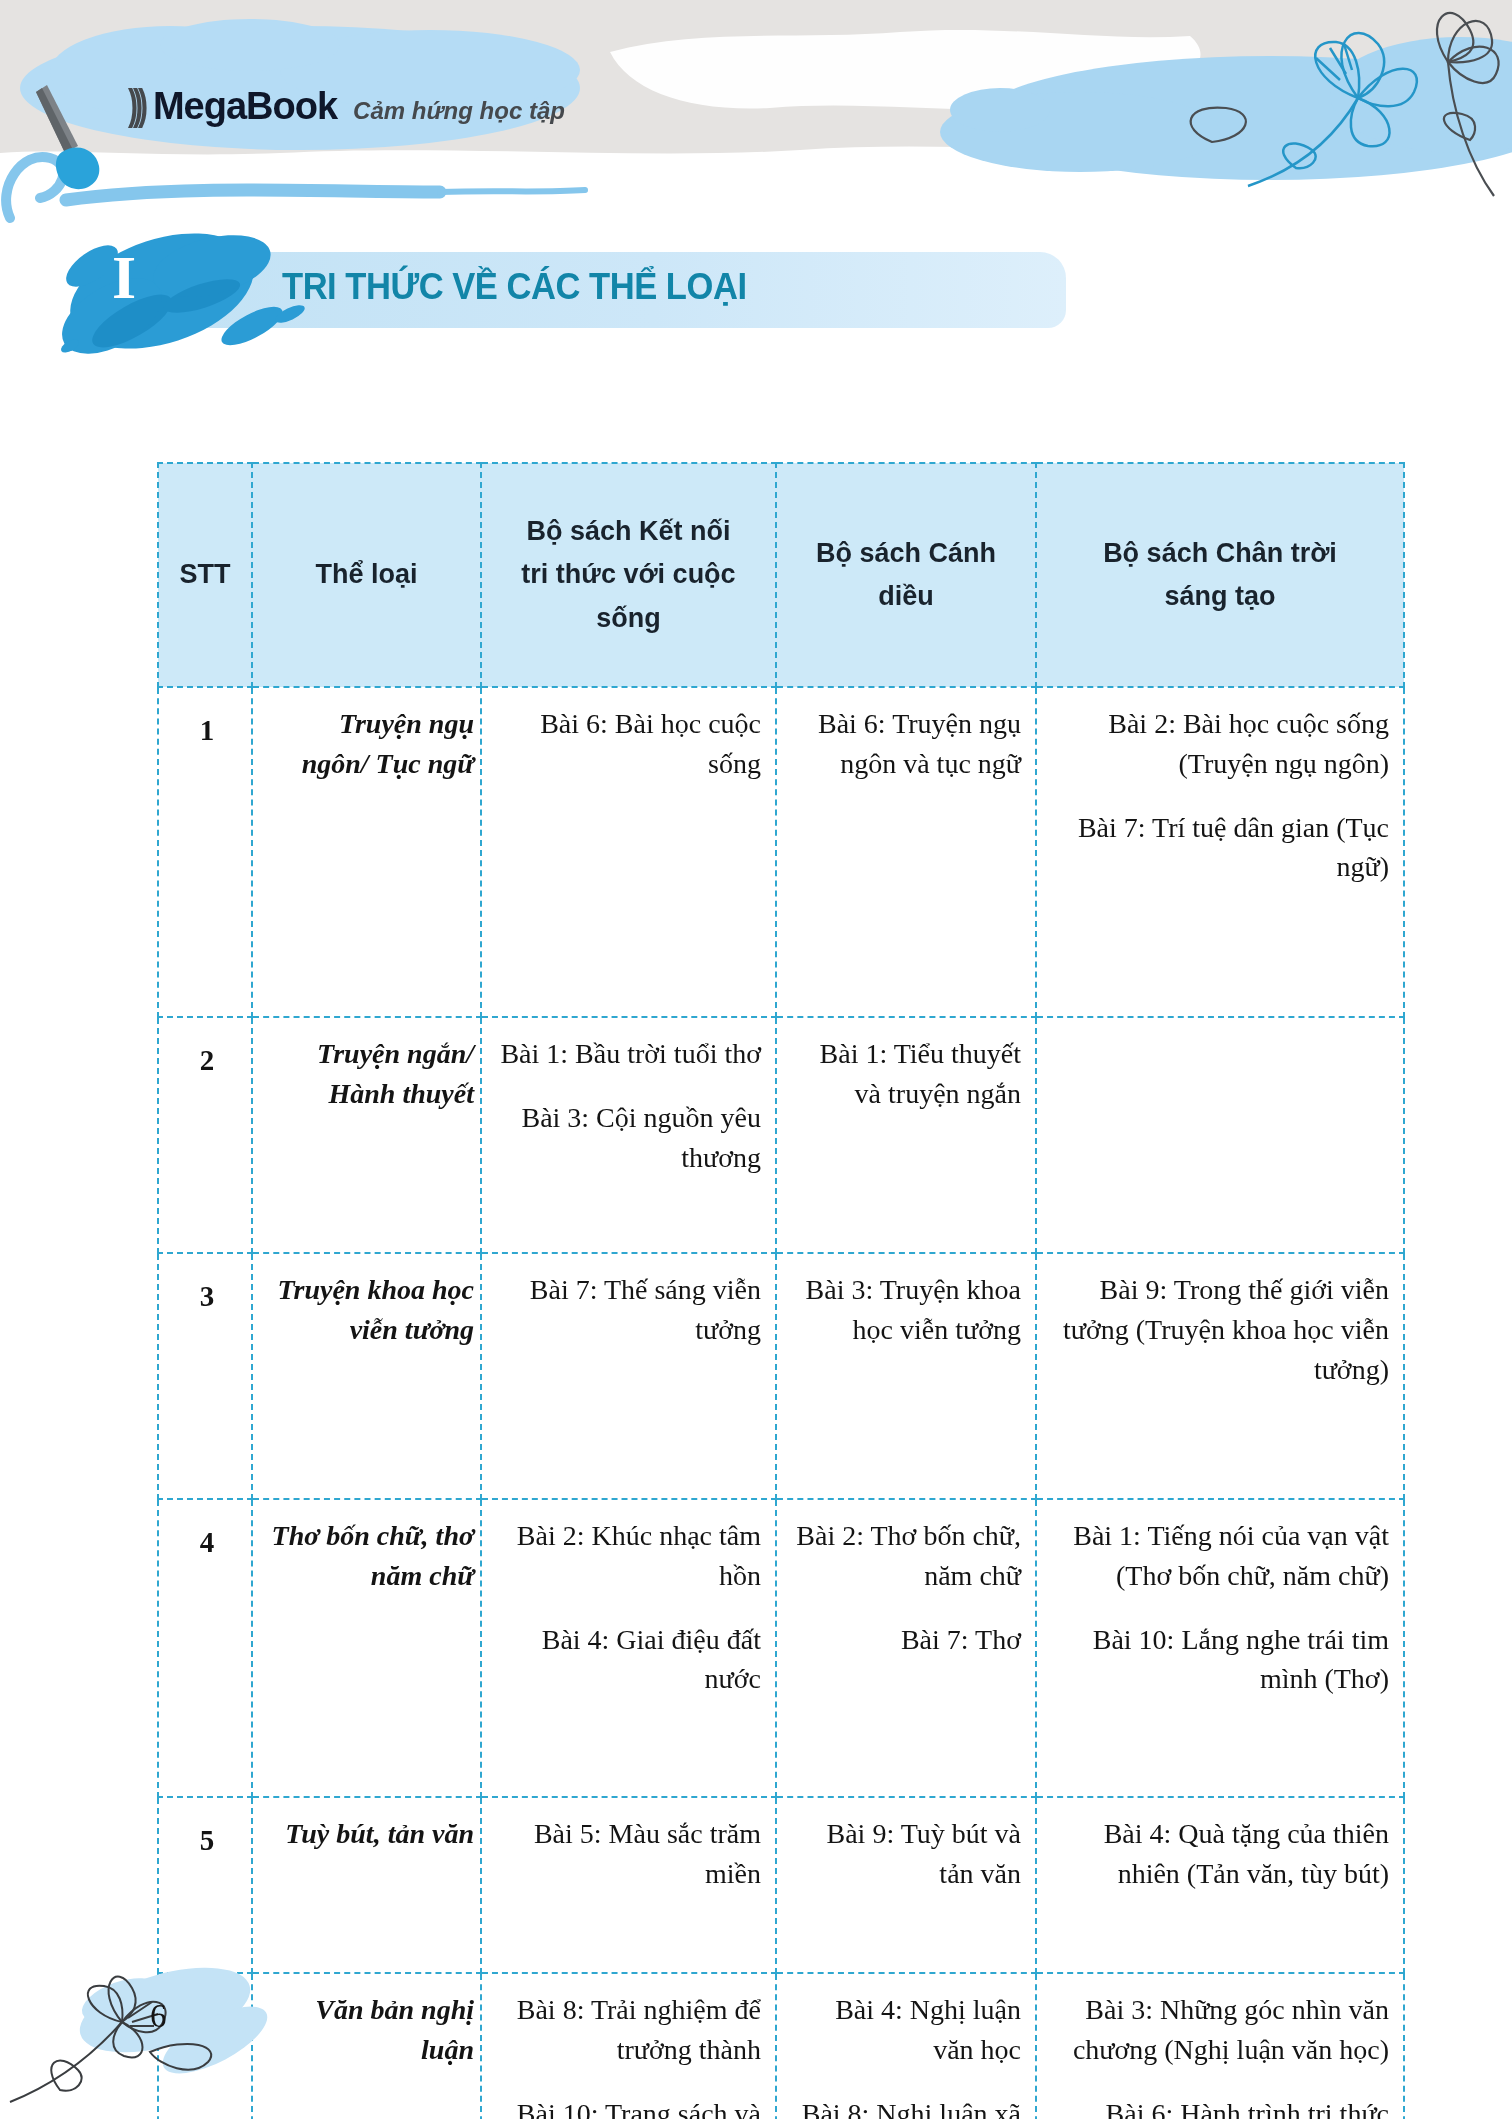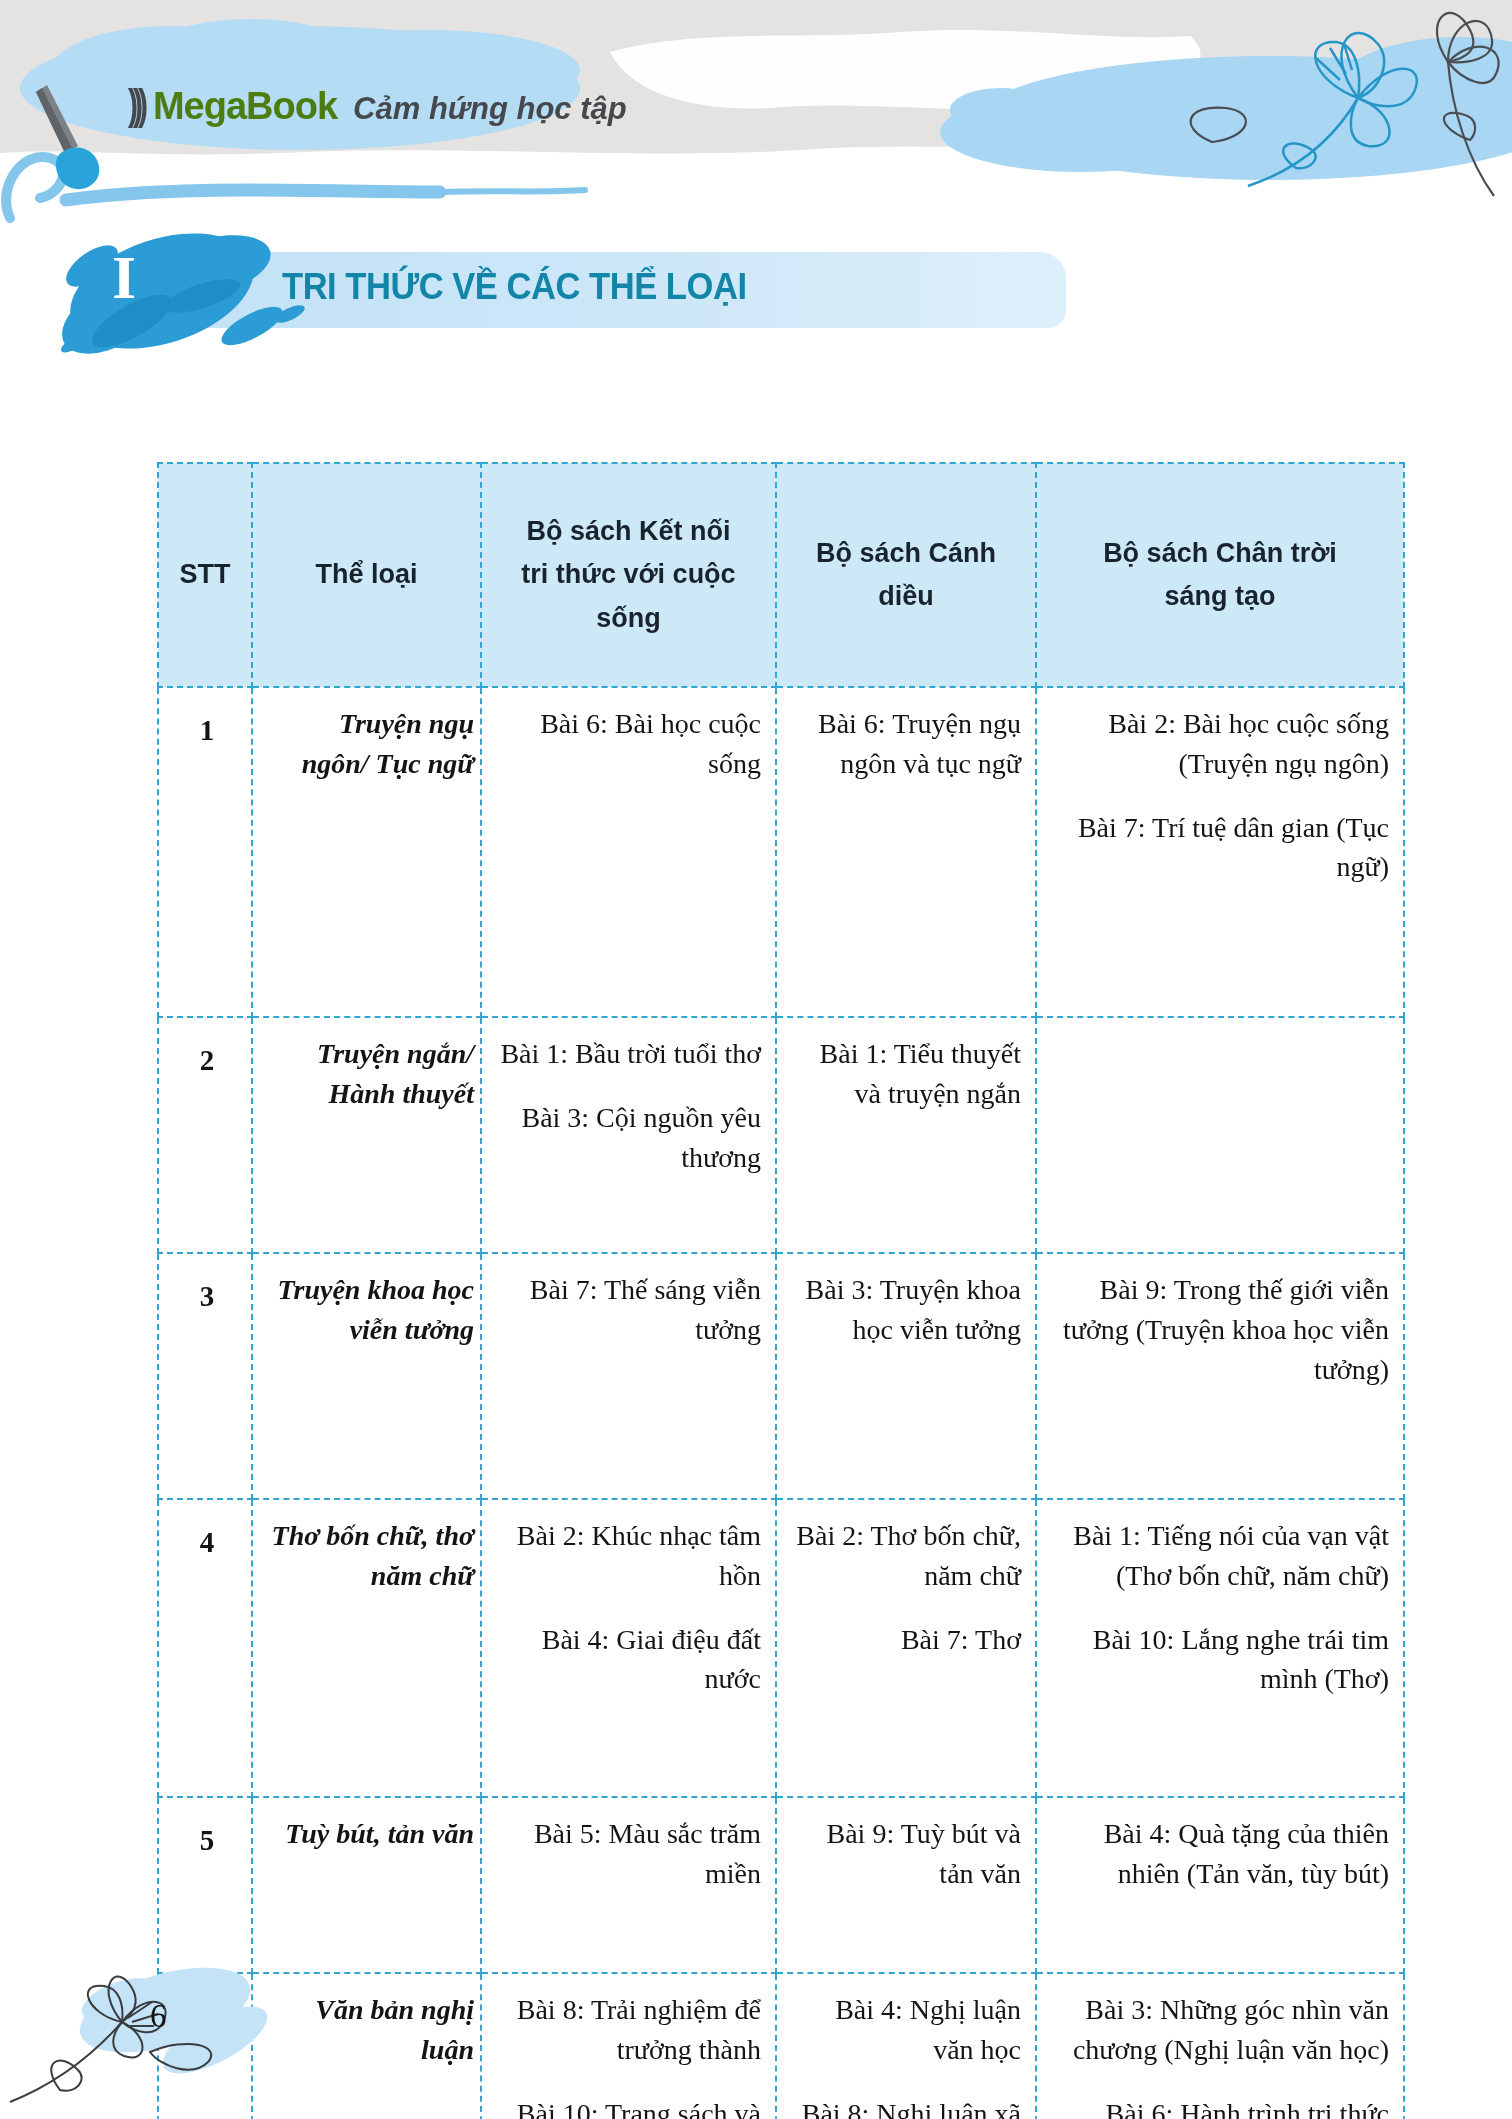--- a/index.html
+++ b/index.html
@@ -9,25 +9,25 @@
   }
   
   .top-deco{position:absolute;left:0;top:0;width:1512px;height:240px;}
   .logo-row{position:absolute;left:128px;top:84px;display:flex;align-items:baseline;z-index:4;}
   .logo-marks{
     font-family:"Liberation Sans","DejaVu Sans",sans-serif;font-weight:900;font-size:42px;
     color:#45494d;letter-spacing:-7px;transform:scaleX(.72);transform-origin:left bottom;line-height:1;
   }
   .logo-text{
     font-family:"Liberation Sans","DejaVu Sans",sans-serif;font-weight:700;font-size:38px;
-    color:#4d7c0f;letter-spacing:-1px;margin-left:4px;line-height:1;
+    color:#0f172a;letter-spacing:-1px;margin-left:4px;line-height:1;
   }
   .logo-tagline{
     font-family:"Liberation Sans","DejaVu Sans",sans-serif;font-style:italic;font-weight:700;
-    font-size:31px;color:#45494d;margin-left:16px;line-height:1;
+    font-size:24px;color:#45494d;margin-left:16px;line-height:1;
   }
   
   .title-band{
     position:absolute;left:148px;top:252px;width:918px;height:76px;z-index:1;
     background:linear-gradient(90deg,#c2e2f5 0%,#cde7f8 55%,#ddeffb 100%);
     border-radius:10px 26px 18px 30px;
   }
   .section-splash{position:absolute;left:52px;top:206px;width:270px;height:170px;z-index:2;}
   .section-numeral{
     position:absolute;left:112px;top:246px;z-index:3;color:#ffffff;

